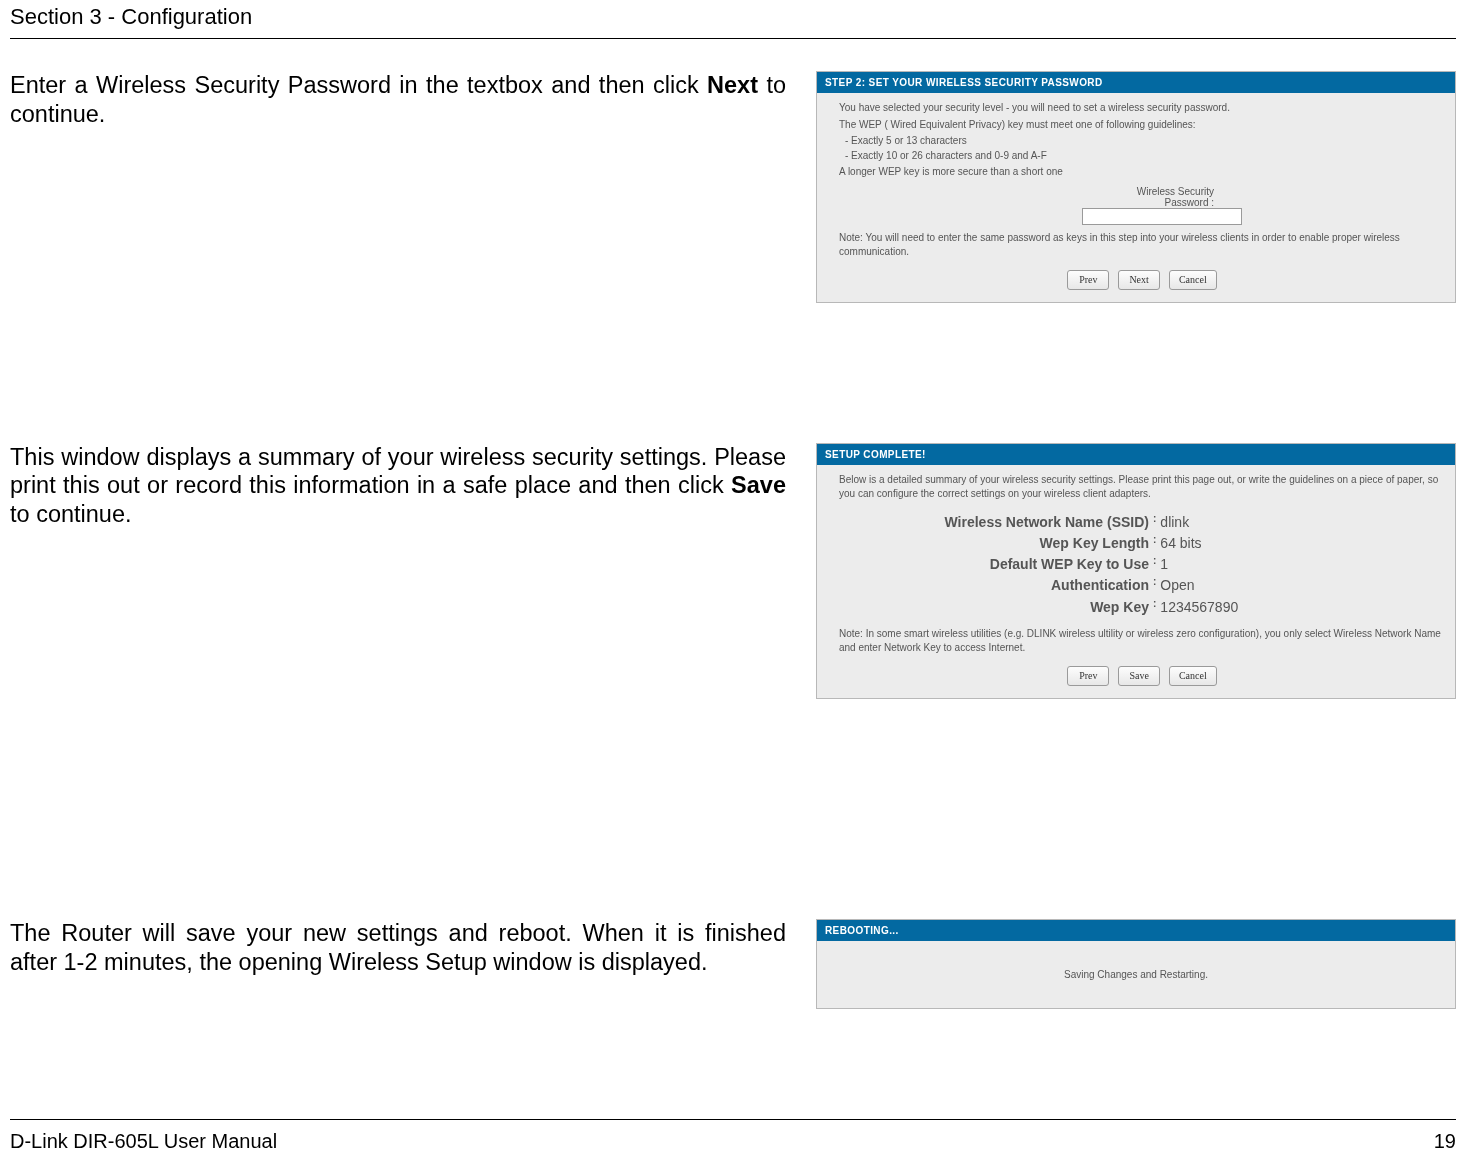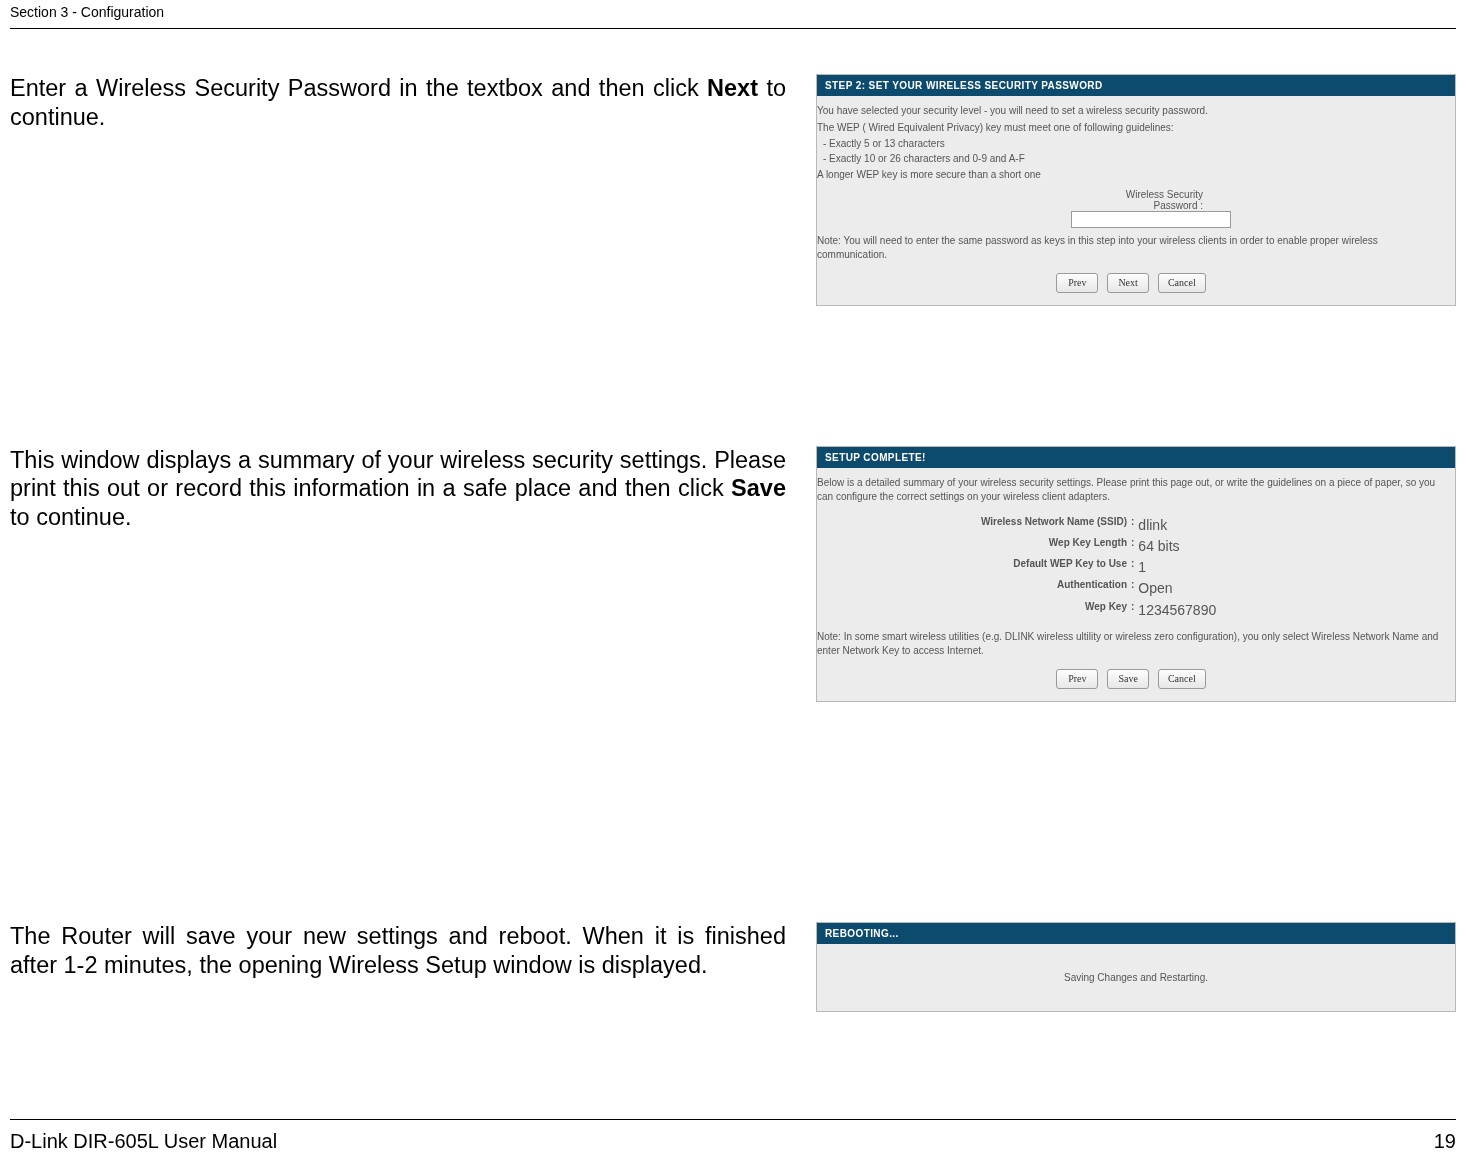--- a/index.html
+++ b/index.html
@@ -6,24 +6,24 @@
   body {
     font-family: "Myriad Pro", "Segoe UI", -apple-system, sans-serif;
     background: #fff;
     color: #000;
     width: 1466px;
     height: 1161px;
     position: relative;
     padding: 0 10px;
   }
   .page-header {
-    font-size: 14px;
+    font-size: 22px;
     padding: 4px 0 8px 0;
     border-bottom: 1.5px solid #000;
-    margin-bottom: 45px;
+    margin-bottom: 32px;
   }
   .page-footer {
     position: absolute;
     bottom: 8px;
     left: 10px;
     right: 10px;
     border-top: 1.5px solid #000;
     padding-top: 10px;
     display: flex;
     justify-content: space-between;
@@ -48,29 +48,29 @@
   }
   .desc b { font-weight: 700; }
   .panel {
     border: 1px solid #b8b8b8;
     background: #ececec;
     width: 640px;
     flex-shrink: 0;
     font-family: Verdana, Geneva, sans-serif;
   }
   .panel .titlebar {
-    background: #0c4a6e;
+    background: #0369a1;
     color: #fff;
     font-size: 10px;
     font-weight: 700;
     letter-spacing: 0.4px;
     padding: 5px 8px;
   }
   .panel .body {
-    padding: 8px 10px 12px 0;
+    padding: 8px 10px 12px 22px;
     font-size: 10px;
     color: #555;
     line-height: 1.45;
   }
   .panel .body .intro { margin-bottom: 2px; }
   .panel .body ul { list-style: none; margin: 0 0 2px 6px; }
   .panel .body ul li::before { content: "- "; }
   .fieldrow {
     display: flex;
     align-items: center;
@@ -106,21 +106,21 @@
     border-radius: 3px;
     background: linear-gradient(#fdfdfd,#e7e7e7);
     font-size: 10px;
     color: #333;
     padding: 2px 9px 0 9px;
     margin: 0 3px;
     vertical-align: middle;
     font-family: Liberation Serif, serif;
   }
   .kv { display: flex; margin: 1px 0; }
-  .kv .k { width: 310px; text-align: right; font-weight: 700; color: #555; font-size: 10px; }
+  .kv .k { width: 310px; text-align: right; font-weight: 700; color: #555; font-size: 14px; }
   .kv .sep { padding: 0 4px; font-weight: 700; color: #555; }
   .kv .v { color: #555; font-size: 14px; }
   .note { margin-top: 10px; color: #555; }
   .kvblock { margin: 10px 0 6px 0; }
   .rebooting .titlebar { font-size: 10px; }
   .rebooting .rbody {
     padding: 28px 10px;
     text-align: center;
     font-size: 10px;
     color: #555;

